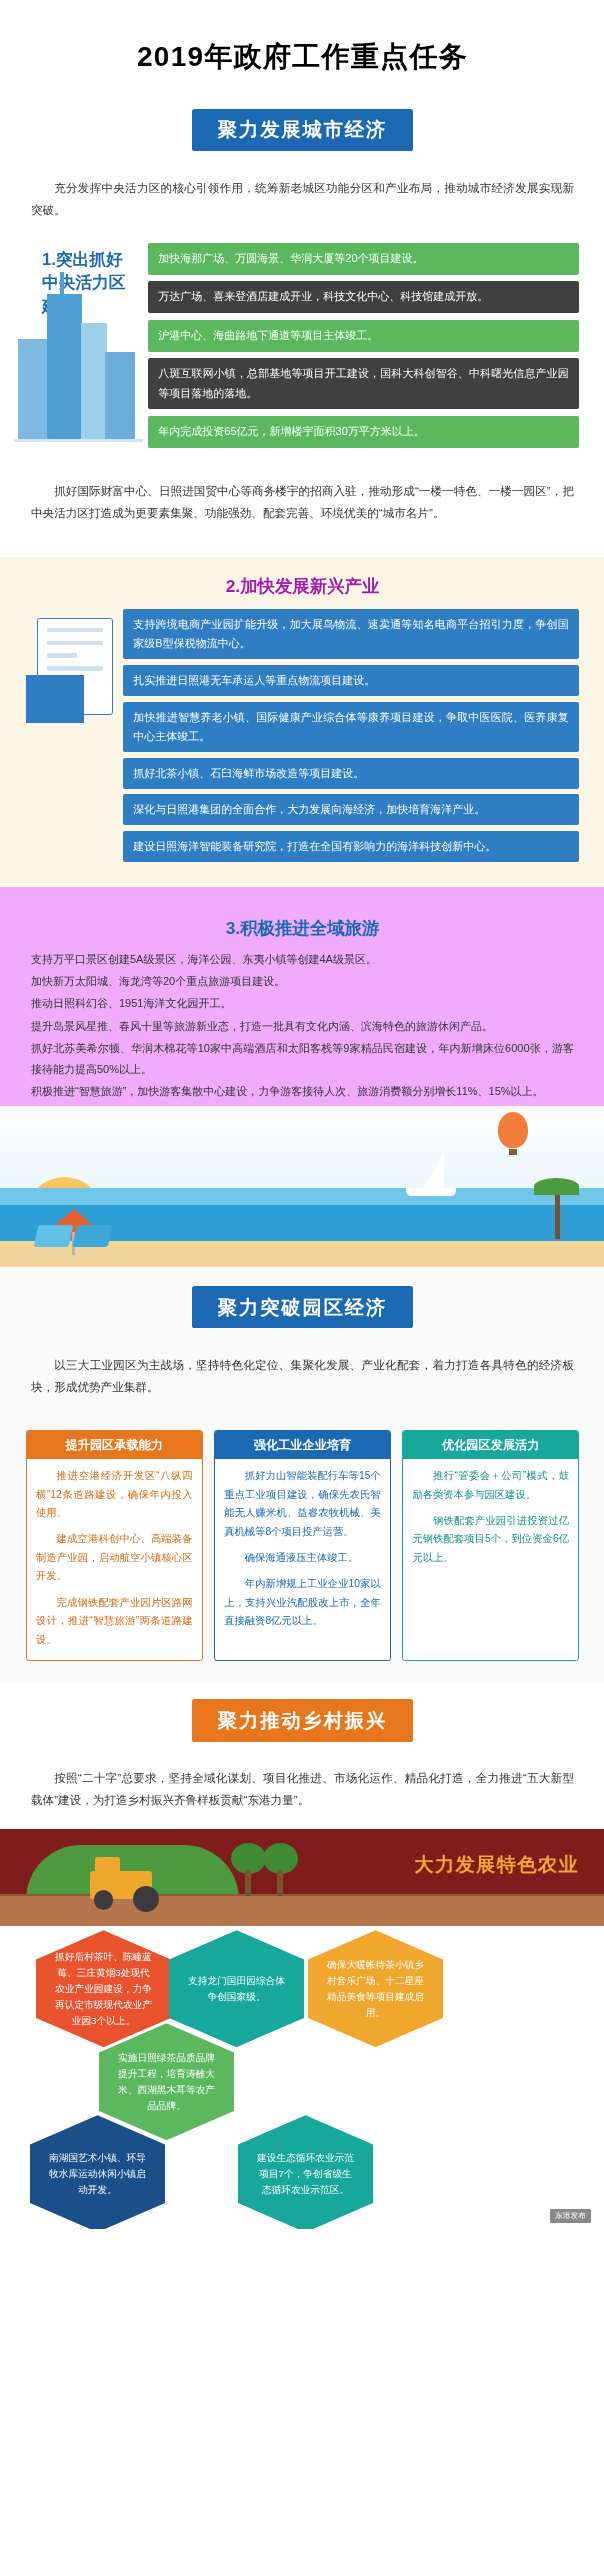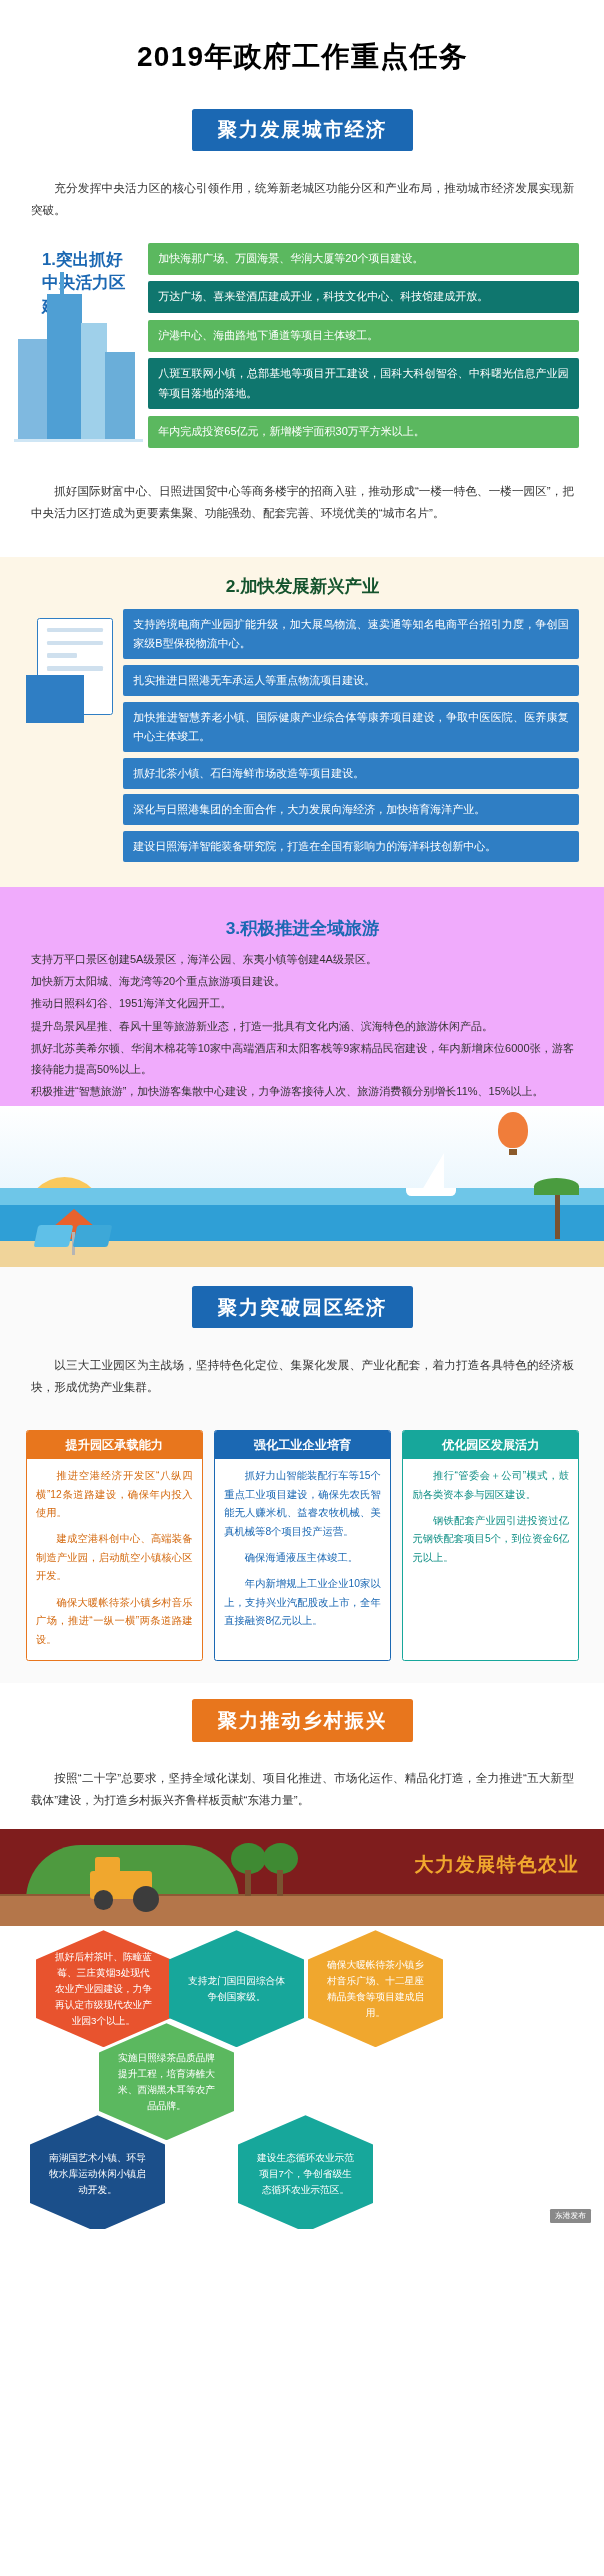--- a/index.html
+++ b/index.html
@@ -54,36 +54,36 @@
     padding:9px 0 0 42px; line-height:1.4; width:135px;
   }
   .sec1-body { display:flex; align-items:flex-start; }
   .sec1-left { width:148px; position:relative; min-height:206px; }
   .sec1-right { flex:1; padding:3.9px 26px 0 0; }
   .greenbar {
     background:#5bb85f; color:#fff; font-size:11px; line-height:1.75;
     padding:6.4px 10.3px; margin-bottom:6.4px; border-radius:1.9px;
     text-align:justify;
   }
-  .greenbar.dk { background:#0f766e; }
+  .greenbar.dk { background:#404040; }
 
   
   .buildings { position:absolute; left:14px; top:10.3px; width:129px; height:193px; }
   .bld { position:absolute; bottom:0; }
   .b1 { left:3.9px;  width:30px; height:103px; background:#7fb9e0; }
   .b2 { left:33px; width:35px; height:148px; background:#4f9fd4; }
   .b3 { left:67px;width:26px; height:119px; background:#9fd0ea; }
   .b4 { left:91px;width:30px; height:90px; background:#6aaed9; }
   .spire { position:absolute; left:46px; bottom:148px; width:3.9px; height:22px; background:#4f9fd4; }
   .ground-1 { position:absolute; left:0; bottom:0; width:129px; height:3.2px; background:#cfe6f5; }
 
   
   .sec2 { background:#fdf6e7; padding:16.7px 0 19.3px 0; margin-top:9px; }
   .sec2-title {
-    text-align:center; font-size:17.4px; font-weight:bold; color:#14532d; padding-bottom:11.6px;
+    text-align:center; font-size:17.4px; font-weight:bold; color:#a21caf; padding-bottom:11.6px;
   }
   .sec2-flex { display:flex; padding:0 26px; align-items:flex-start; }
   .doc-ico { width:97px; flex:0 0 97px; padding-top:9px; }
   .doc-card {
     width:76px; height:97px; background:#fff; border:1.9px solid #2f7ec4; border-radius:2.6px;
     position:relative; margin:0 auto;
   }
   .doc-card i {
     display:block; height:4.5px; background:#cfe0ee; margin:8.4px 9px 0 9px; border-radius:1.3px;
   }
@@ -264,21 +264,21 @@
   <div class="sec4">
     <div class="banner">聚力突破园区经济</div>
     <p class="intro">以三大工业园区为主战场，坚持特色化定位、集聚化发展、产业化配套，着力打造各具特色的经济板块，形成优势产业集群。</p>
     <div class="cards">
 
       <div class="card">
         <div class="card-h">提升园区承载能力</div>
         <div class="card-b">
           <p>推进空港经济开发区“八纵四横”12条道路建设，确保年内投入使用。</p>
           <p>建成空港科创中心、高端装备制造产业园，启动航空小镇核心区开发。</p>
-          <p>确保大暖帐待茶小镇乡村音乐广场，推进“一纵一横”两条道路建设。</p>
+          <p>完成钢铁配套产业园片区路网设计，推进“智慧旅游”两条道路建设。</p>
         </div>
       </div>
 
       <div class="card blue">
         <div class="card-h">强化工业企业培育</div>
         <div class="card-b">
           <p>抓好力山智能装配行车等15个重点工业项目建设，确保先农氏智能无人赚米机、益睿农牧机械、美真机械等8个项目投产运营。</p>
           <p>确保海通液压主体竣工。</p>
           <p>年内新增规上工业企业10家以上，支持兴业汽配股改上市，全年直接融资8亿元以上。</p>
         </div>

